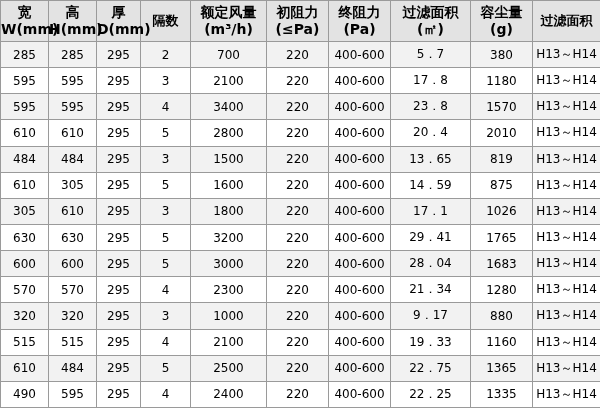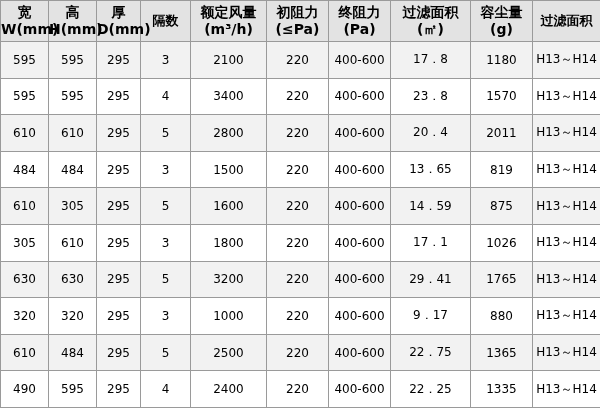--- a/index.html
+++ b/index.html
@@ -124,20 +124,32 @@
         <span class="hdr-main">容尘量</span>
         <span class="hdr-sub">(g)</span>
       </th>
       <th>
         <span class="hdr-single">过滤面积</span>
       </th>
     </tr>
   </thead>
   <tbody>
     <tr>
+      <td>285</td>
+      <td>285</td>
+      <td>295</td>
+      <td>2</td>
+      <td>700</td>
+      <td>220</td>
+      <td>400-600</td>
+      <td>5．7</td>
+      <td>380</td>
+      <td>H13～H14</td>
+    </tr>
+    <tr>
       <td>595</td>
       <td>595</td>
       <td>295</td>
       <td>3</td>
       <td>2100</td>
       <td>220</td>
       <td>400-600</td>
       <td>17．8</td>
       <td>1180</td>
       <td>H13～H14</td>
@@ -156,21 +168,21 @@
     </tr>
     <tr>
       <td>610</td>
       <td>610</td>
       <td>295</td>
       <td>5</td>
       <td>2800</td>
       <td>220</td>
       <td>400-600</td>
       <td>20．4</td>
-      <td>2011</td>
+      <td>2010</td>
       <td>H13～H14</td>
     </tr>
     <tr>
       <td>484</td>
       <td>484</td>
       <td>295</td>
       <td>3</td>
       <td>1500</td>
       <td>220</td>
       <td>400-600</td>
@@ -208,29 +220,65 @@
       <td>295</td>
       <td>5</td>
       <td>3200</td>
       <td>220</td>
       <td>400-600</td>
       <td>29．41</td>
       <td>1765</td>
       <td>H13～H14</td>
     </tr>
     <tr>
+      <td>600</td>
+      <td>600</td>
+      <td>295</td>
+      <td>5</td>
+      <td>3000</td>
+      <td>220</td>
+      <td>400-600</td>
+      <td>28．04</td>
+      <td>1683</td>
+      <td>H13～H14</td>
+    </tr>
+    <tr>
+      <td>570</td>
+      <td>570</td>
+      <td>295</td>
+      <td>4</td>
+      <td>2300</td>
+      <td>220</td>
+      <td>400-600</td>
+      <td>21．34</td>
+      <td>1280</td>
+      <td>H13～H14</td>
+    </tr>
+    <tr>
       <td>320</td>
       <td>320</td>
       <td>295</td>
       <td>3</td>
       <td>1000</td>
       <td>220</td>
       <td>400-600</td>
       <td>9．17</td>
       <td>880</td>
+      <td>H13～H14</td>
+    </tr>
+    <tr>
+      <td>515</td>
+      <td>515</td>
+      <td>295</td>
+      <td>4</td>
+      <td>2100</td>
+      <td>220</td>
+      <td>400-600</td>
+      <td>19．33</td>
+      <td>1160</td>
       <td>H13～H14</td>
     </tr>
     <tr>
       <td>610</td>
       <td>484</td>
       <td>295</td>
       <td>5</td>
       <td>2500</td>
       <td>220</td>
       <td>400-600</td>

